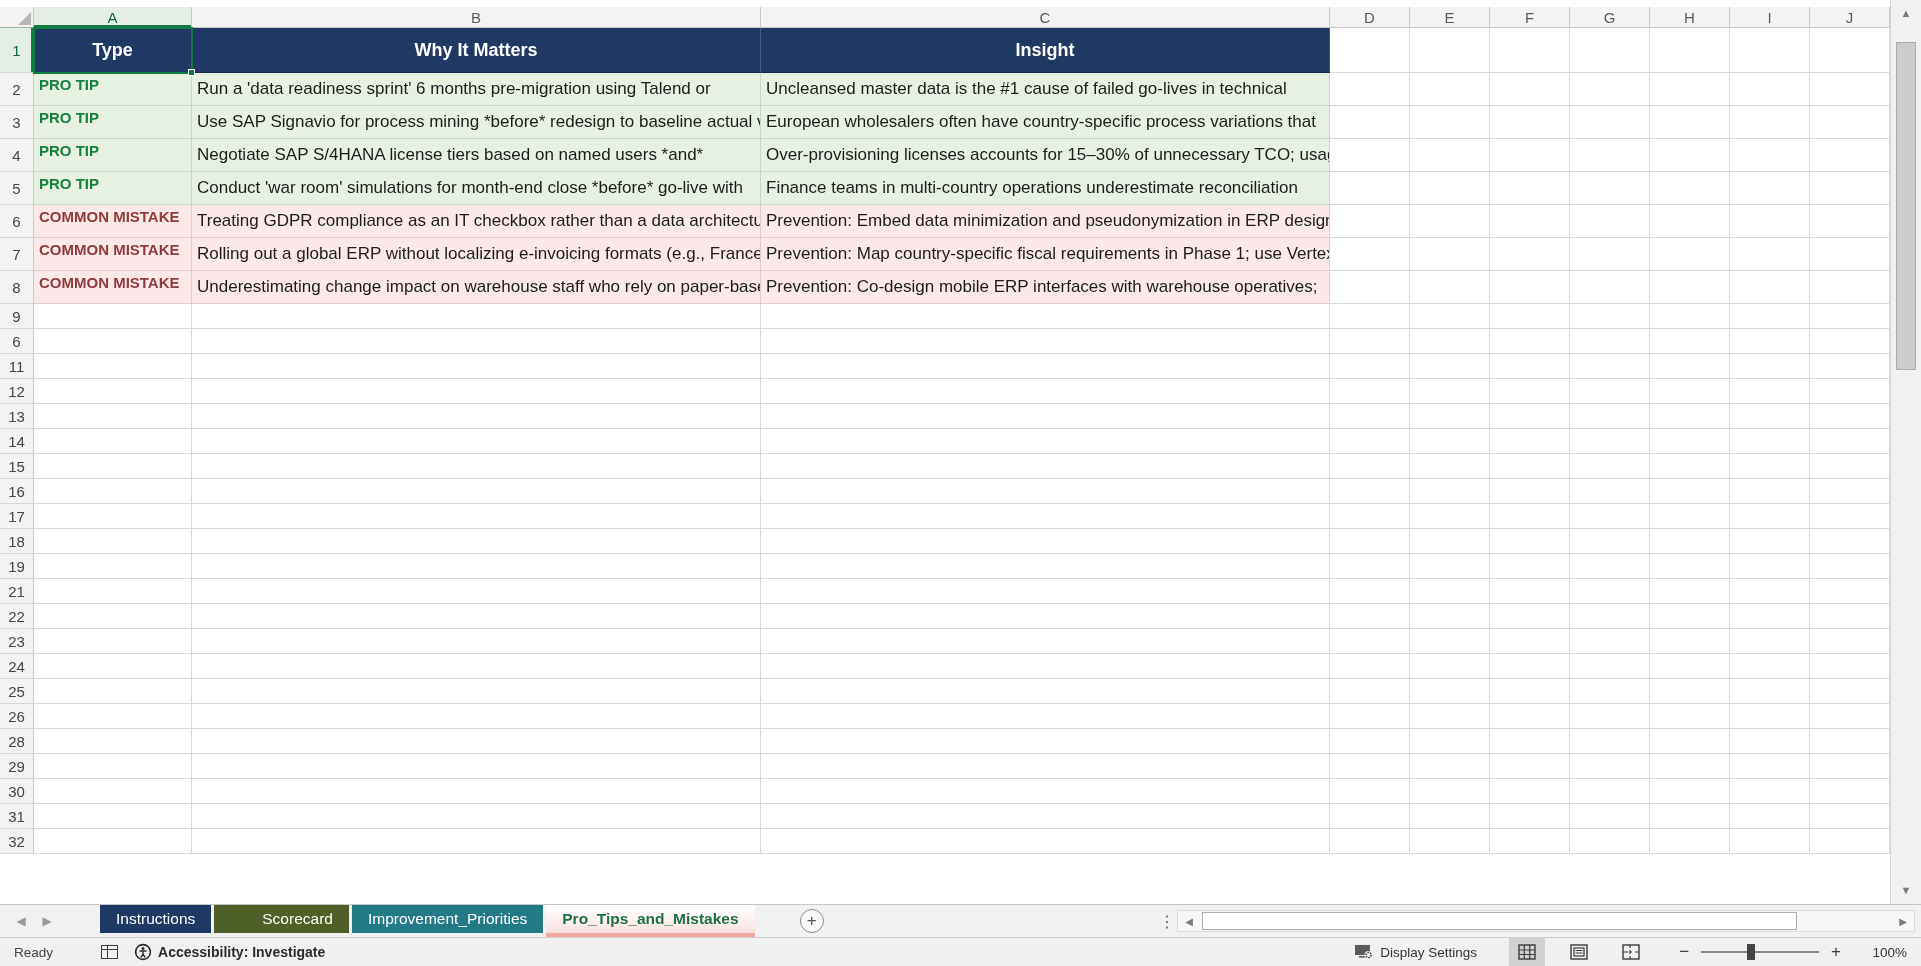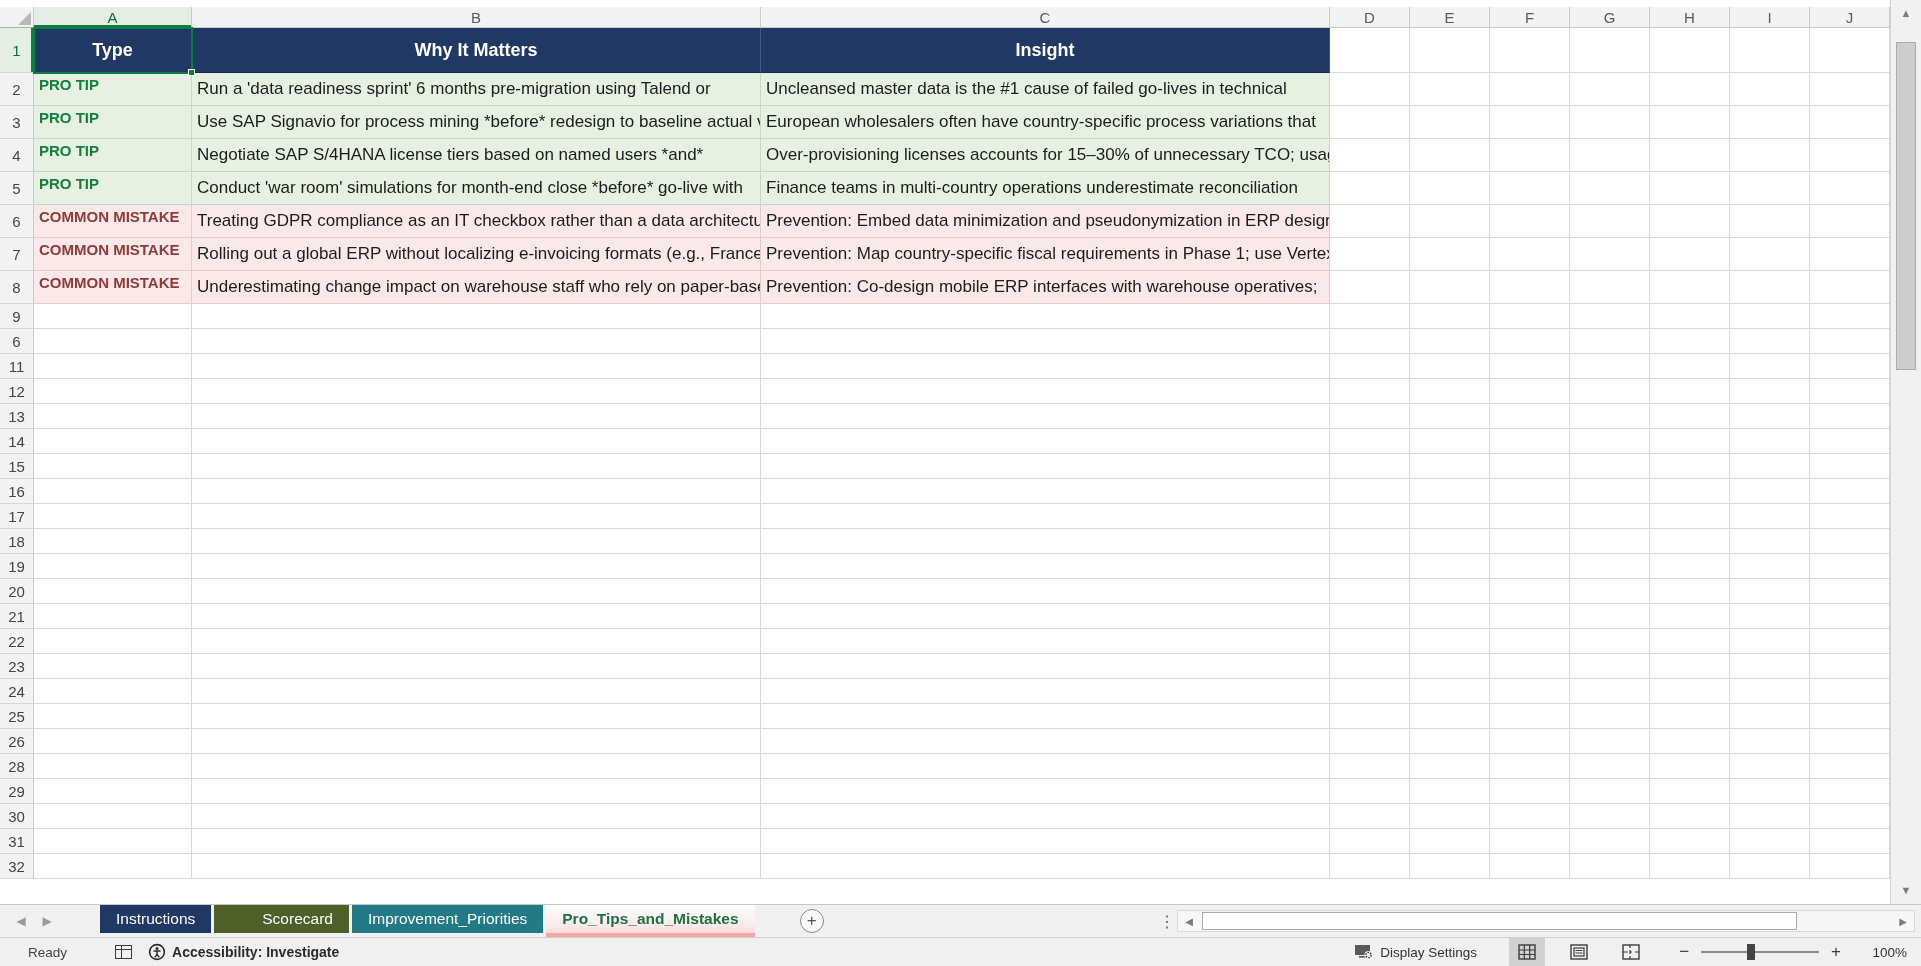--- a/index.html
+++ b/index.html
@@ -64,21 +64,21 @@
   #hscroll .harr { width:22px; height:20px; display:flex; align-items:center; justify-content:center;
                    color:#7B7B7B; font-size:10px; }
   #htrack { flex:1; height:20px; background:#F7F7F7; position:relative; }
   #hthumb { position:absolute; left:2px; top:1px; height:18px; width:86%;
             background:#FFFFFF; border:1px solid #ABABAB; }
 
   
   #statusbar { position:absolute; left:0; top:937px; width:1921px; height:29px;
                background:#F0F0F0; border-top:1px solid #D0D0D0; display:flex; align-items:center;
                font-size:13.5px; color:#444; }
-  #ready { margin-left:28px; }
+  #ready { margin-left:14px; }
   #macroicon { margin-left:48px; width:17px; height:14px; border:1.5px solid #3B3B3B; position:relative; }
   #macroicon:before { content:""; position:absolute; left:0; right:0; top:3px; border-top:1.5px solid #3B3B3B; }
   #macroicon:after  { content:""; position:absolute; top:0; bottom:0; left:5px; border-left:1.5px solid #3B3B3B; }
   #acc { display:flex; align-items:center; margin-left:16px; font-weight:bold; color:#2B2B2B; font-size:14px; }
   #acc svg { margin-right:6px; }
   #rightgrp { margin-left:auto; display:flex; align-items:center; }
   #dispset { display:flex; align-items:center; color:#333; }
   #dispset svg { margin-right:6px; }
   .viewbtns { display:flex; align-items:center; margin-left:32px; }
   .vbtn { width:36px; height:28px; display:flex; align-items:center; justify-content:center; }
@@ -342,33 +342,20 @@
           <div class="cell" style="width: 80px; flex: 0 0 80px;"></div>
           <div class="cell" style="width: 80px; flex: 0 0 80px;"></div>
           <div class="cell" style="width: 80px; flex: 0 0 80px;"></div>
           <div class="cell" style="width: 80px; flex: 0 0 80px;"></div>
           <div class="cell" style="width: 80px; flex: 0 0 80px;"></div>
           <div class="cell" style="width: 80px; flex: 0 0 80px;"></div>
           <div class="cell" style="width: 80px; flex: 0 0 80px;"></div>
         </div>
         <div class="row" style="height: 25px;">
           <div class="rowh">19</div>
-          <div class="cell" style="width: 158px; flex: 0 0 158px;"></div>
-          <div class="cell" style="width: 569px; flex: 0 0 569px;"></div>
-          <div class="cell" style="width: 569px; flex: 0 0 569px;"></div>
-          <div class="cell" style="width: 80px; flex: 0 0 80px;"></div>
-          <div class="cell" style="width: 80px; flex: 0 0 80px;"></div>
-          <div class="cell" style="width: 80px; flex: 0 0 80px;"></div>
-          <div class="cell" style="width: 80px; flex: 0 0 80px;"></div>
-          <div class="cell" style="width: 80px; flex: 0 0 80px;"></div>
-          <div class="cell" style="width: 80px; flex: 0 0 80px;"></div>
-          <div class="cell" style="width: 80px; flex: 0 0 80px;"></div>
-        </div>
-        <div class="row" style="height: 25px;">
-          <div class="rowh">20</div>
           <div class="cell" style="width: 158px; flex: 0 0 158px;"></div>
           <div class="cell" style="width: 569px; flex: 0 0 569px;"></div>
           <div class="cell" style="width: 569px; flex: 0 0 569px;"></div>
           <div class="cell" style="width: 80px; flex: 0 0 80px;"></div>
           <div class="cell" style="width: 80px; flex: 0 0 80px;"></div>
           <div class="cell" style="width: 80px; flex: 0 0 80px;"></div>
           <div class="cell" style="width: 80px; flex: 0 0 80px;"></div>
           <div class="cell" style="width: 80px; flex: 0 0 80px;"></div>
           <div class="cell" style="width: 80px; flex: 0 0 80px;"></div>
           <div class="cell" style="width: 80px; flex: 0 0 80px;"></div>

